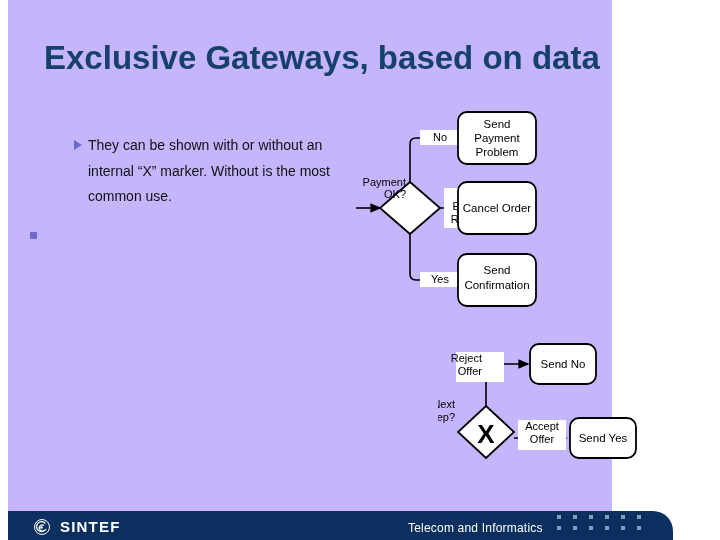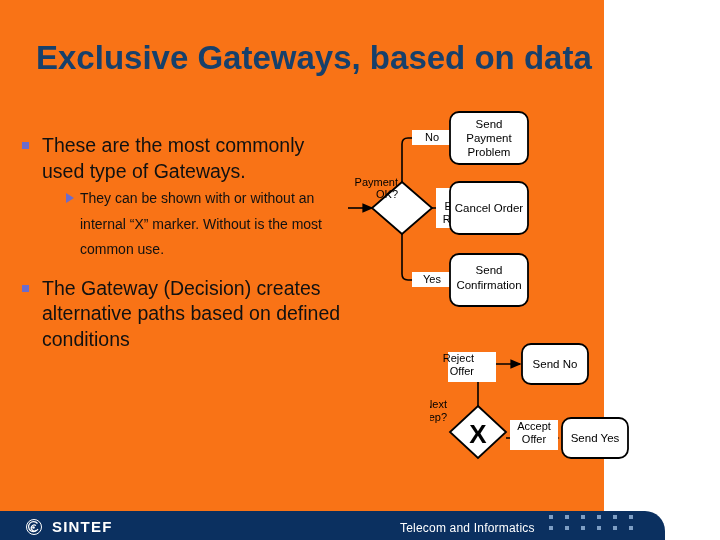--- a/index.html
+++ b/index.html
@@ -9,23 +9,23 @@
   body {
     width: 720px;
     height: 540px;
     overflow: hidden;
     background: #ffffff;
     font-family: "Liberation Sans", sans-serif;
     position: relative;
   }
   .slide {
     position: absolute;
-    left: 0; top: 0;
+    left: 8px; top: 0;
     width: 604px; height: 540px;
-    background: #f97316;
+    background: #c4b5fd;
   }
 
   
   .title {
     position: absolute;
     left: 36px;
     top: 38px;
     width: 650px;
     font-size: 33px;
     font-weight: bold;
@@ -174,35 +174,30 @@
 </style>
 </head>
 <body>
 
 <div class="slide">
 
   <div class="title">Exclusive Gateways, based on data</div>
 
   <div class="body-col">
 
-    <div class="bullet-l1">
-      <span class="marker"></span>
-      <span>These are the most commonly used type of Gateways.</span>
-    </div>
 
     <div class="bullet-l2">
       <span class="marker"></span>
       <span>They can be shown with or without an internal “X” marker. Without is the most common use.</span>
     </div>
 
     <div class="gap-l1"></div>
 
     <div class="bullet-l1">
       <span class="marker"></span>
-      <span>The Gateway (Decision) creates alternative paths based on defined conditions</span>
     </div>
 
   </div>
 
   <div class="diagram" id="diagram-payment">
     <svg width="246" height="212" viewBox="0 0 246 212" xmlns="http://www.w3.org/2000/svg">
       <defs>
         <marker id="arrowA" markerWidth="7" markerHeight="7" refX="6" refY="3" orient="auto">
           <path d="M0,0 L7,3 L0,6 Z" fill="#000"></path>
         </marker>

